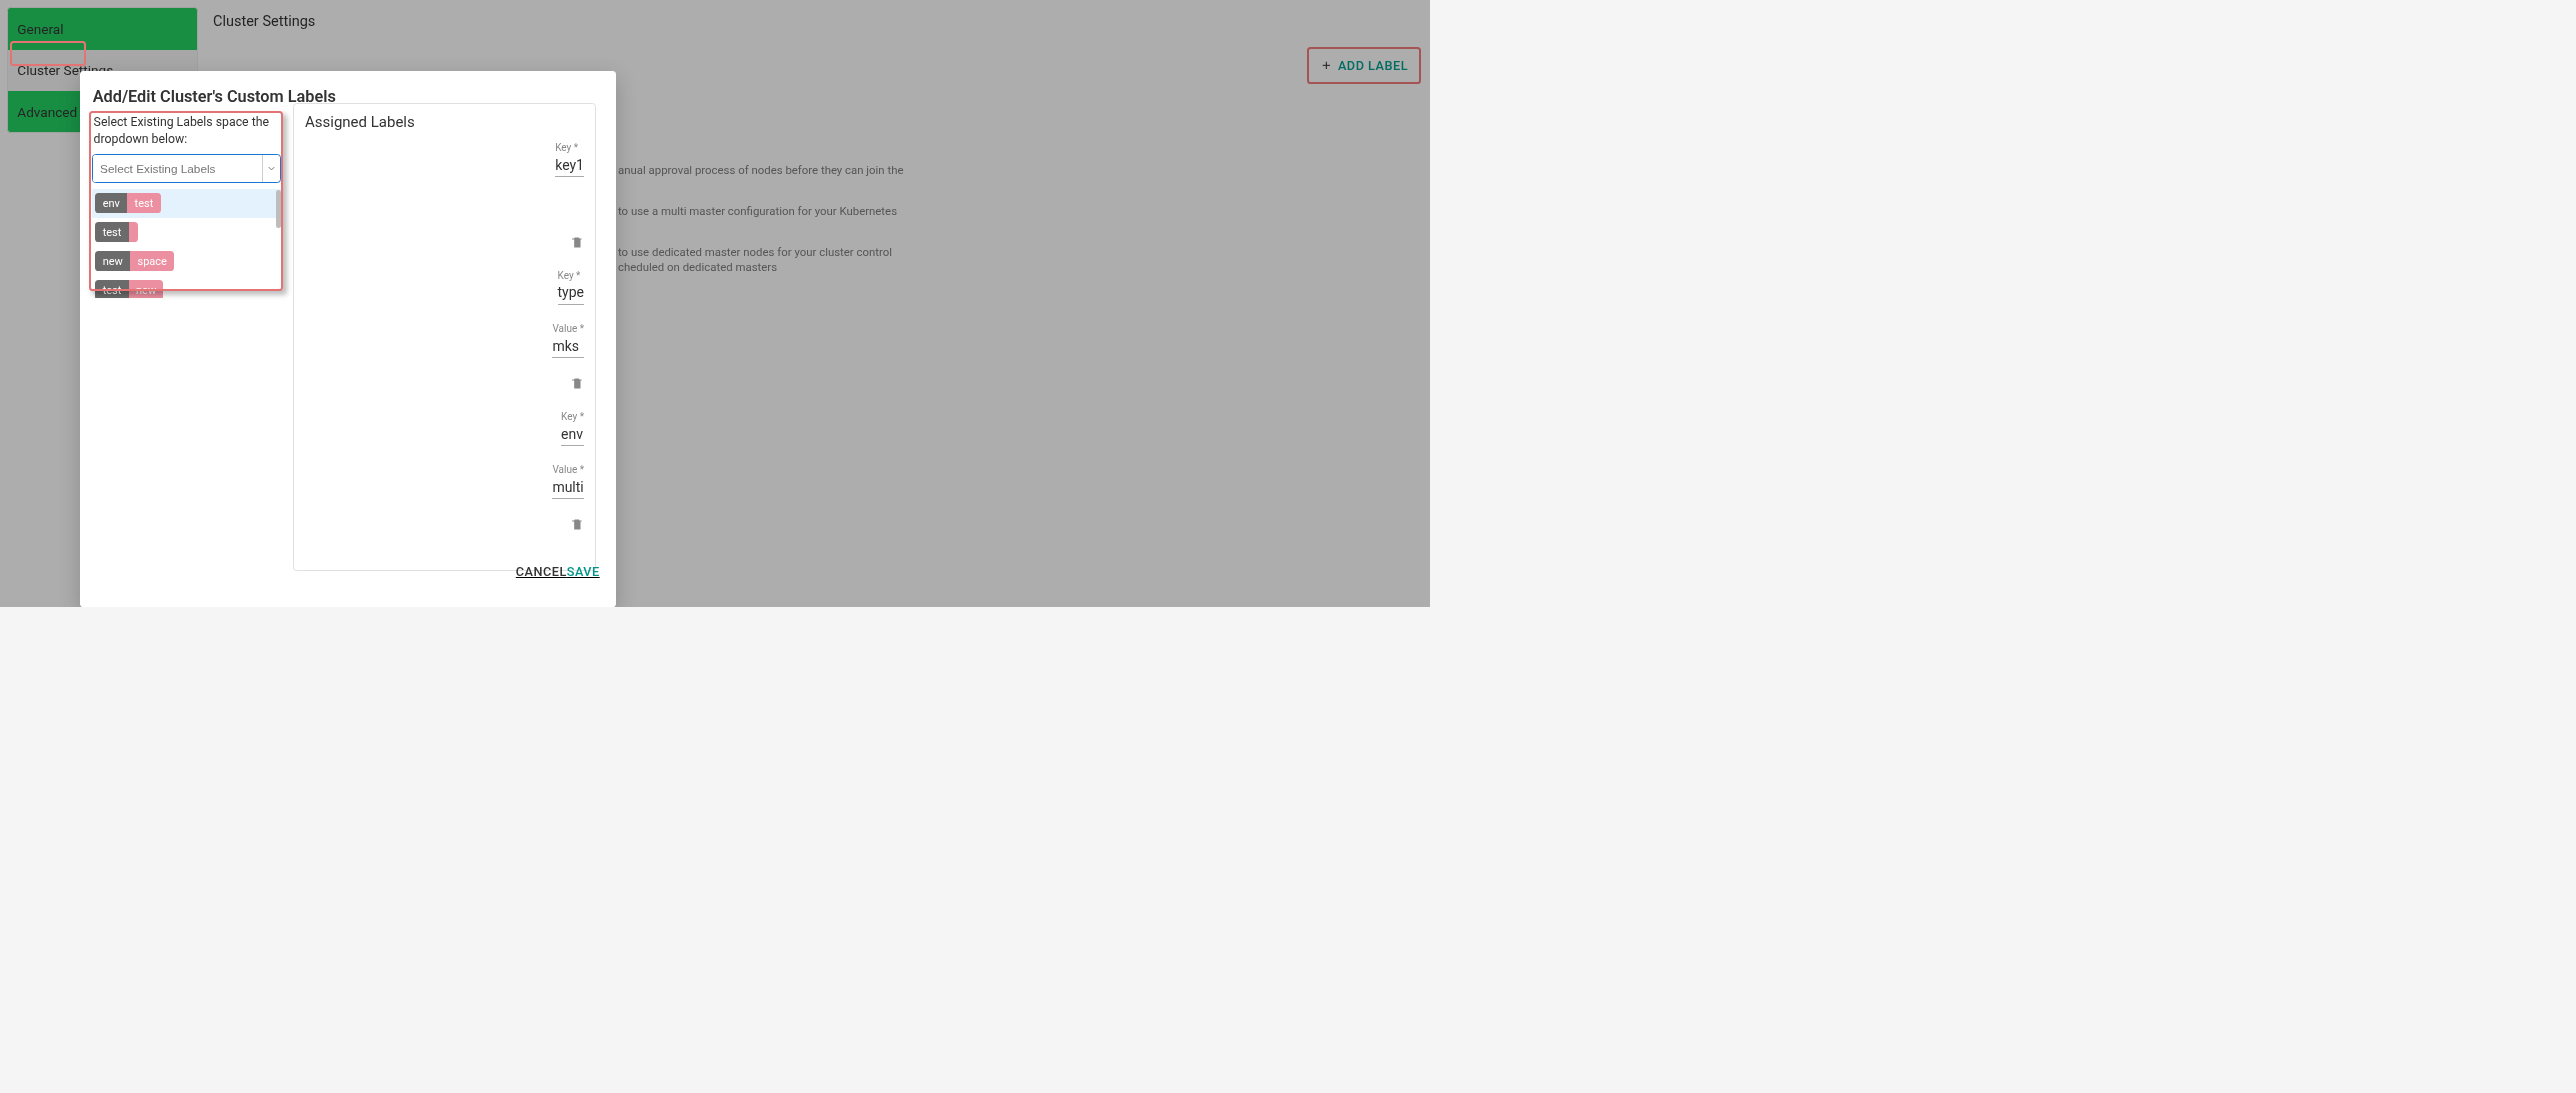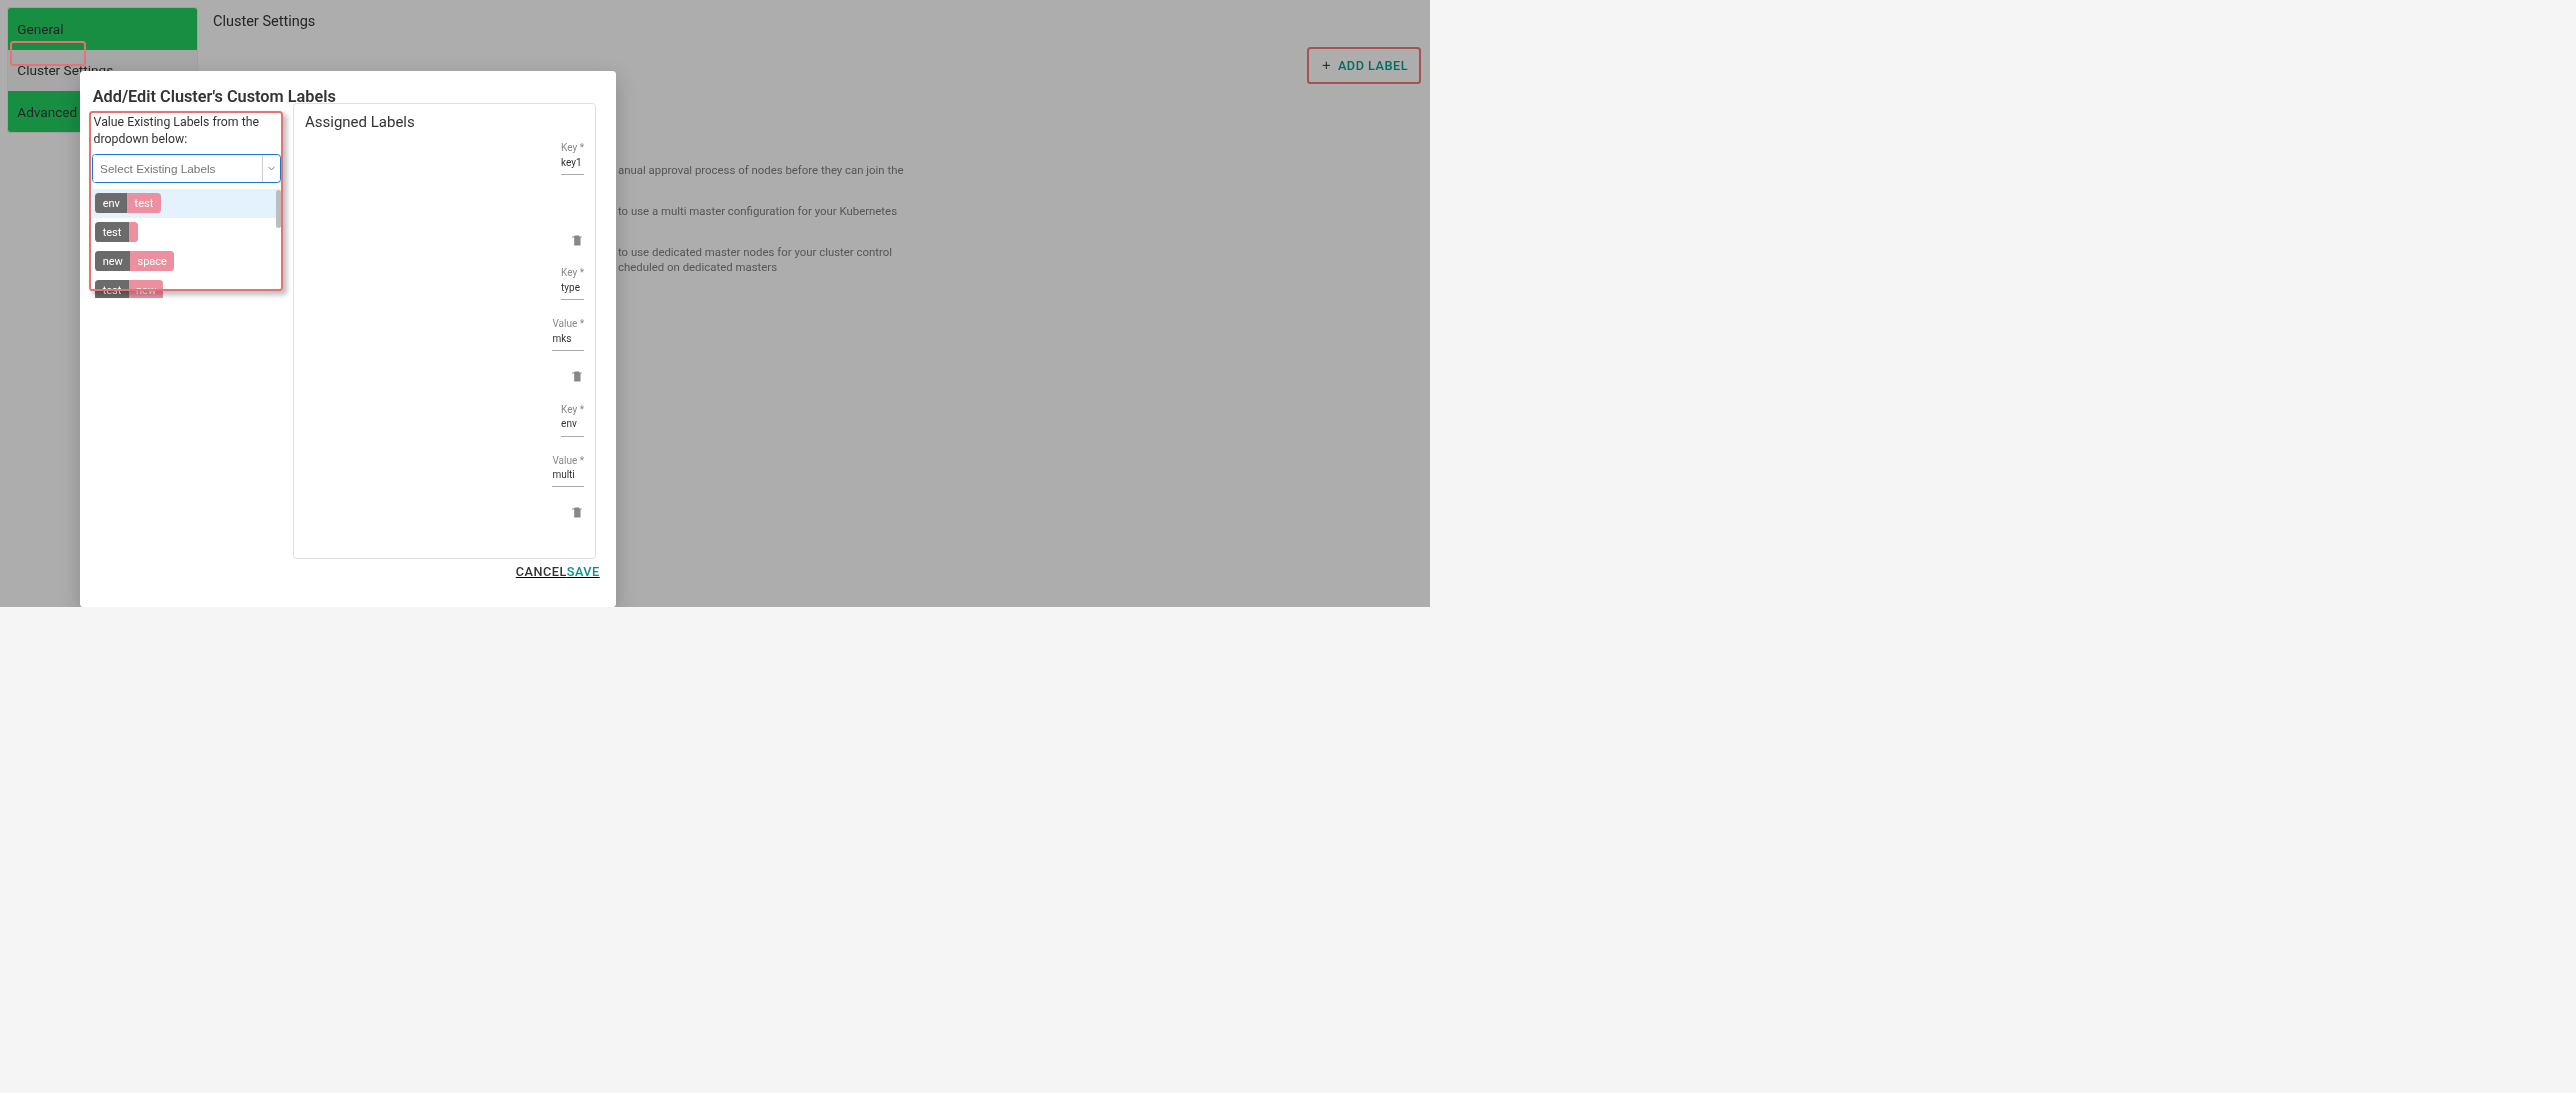--- a/index.html
+++ b/index.html
@@ -234,21 +234,21 @@
     }
     .field {
       flex: 1;
     }
     .field-label {
       font-size: 10px;
       color: #888;
       margin-bottom: 1.8px;
     }
     .field-value {
-      font-size: 10px;
+      font-size: 14px;
       color: #333;
       border-bottom: 0.9px solid #aaa;
       padding: 1.8px 0 3.6px;
       min-height: 20px;
     }
     .trash {
       color: #888;
       cursor: pointer;
       padding-bottom: 3.6px;
     }
@@ -303,21 +303,21 @@
 </div>
 
 <div class="overlay-dim"></div>
 
 <div class="highlight-sidebar"></div>
 
 <div class="dialog">
   <div class="dialog-title">Add/Edit Cluster's Custom Labels</div>
 
   <div class="left-panel">
-    <div class="panel-instruction">Value Existing Labels from the dropdown below:</div>
+    <div class="panel-instruction">Select Existing Labels space the dropdown below:</div>
     <div class="select-wrap">
       <input class="select-input" placeholder="Select Existing Labels" style="">
       <div class="select-caret">
         <svg width="11" height="11" viewBox="0 0 24 24" fill="none" stroke="currentColor" stroke-width="2">
             <polyline points="6 9 12 15 18 9"></polyline>
           </svg>
       </div>
     </div>
     <div class="dropdown-list">
       <div class="dropdown-row hover">

